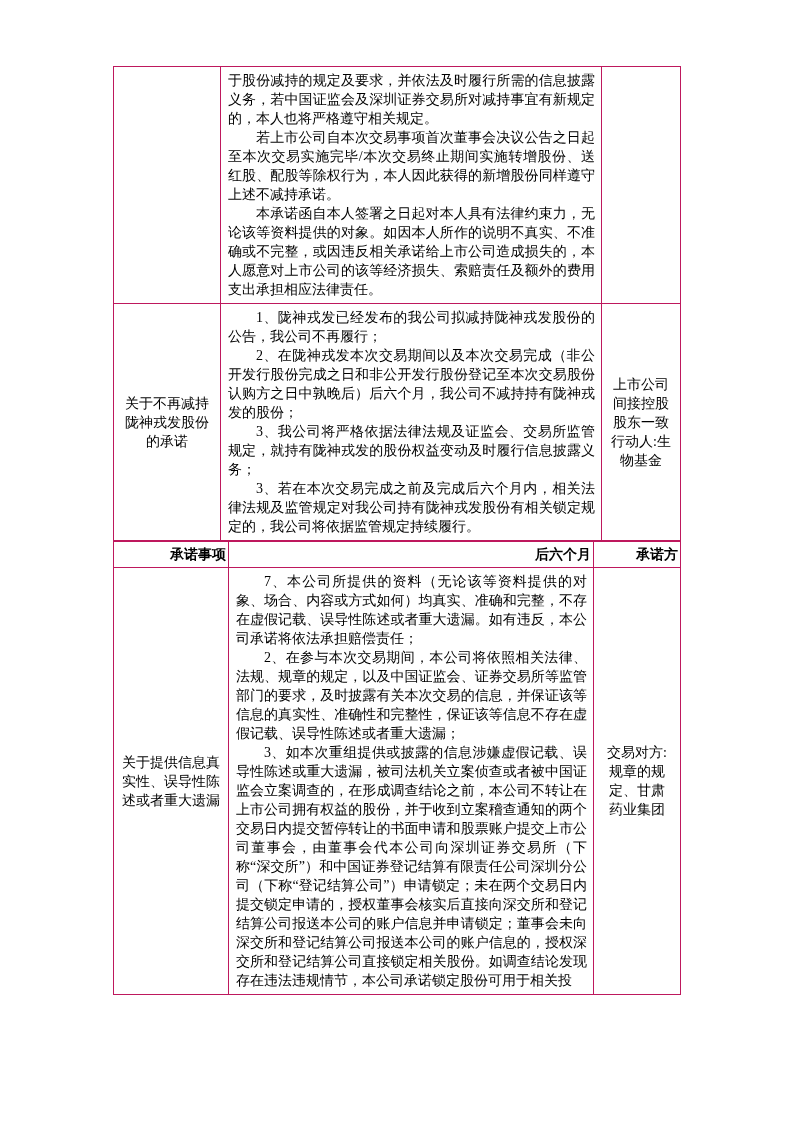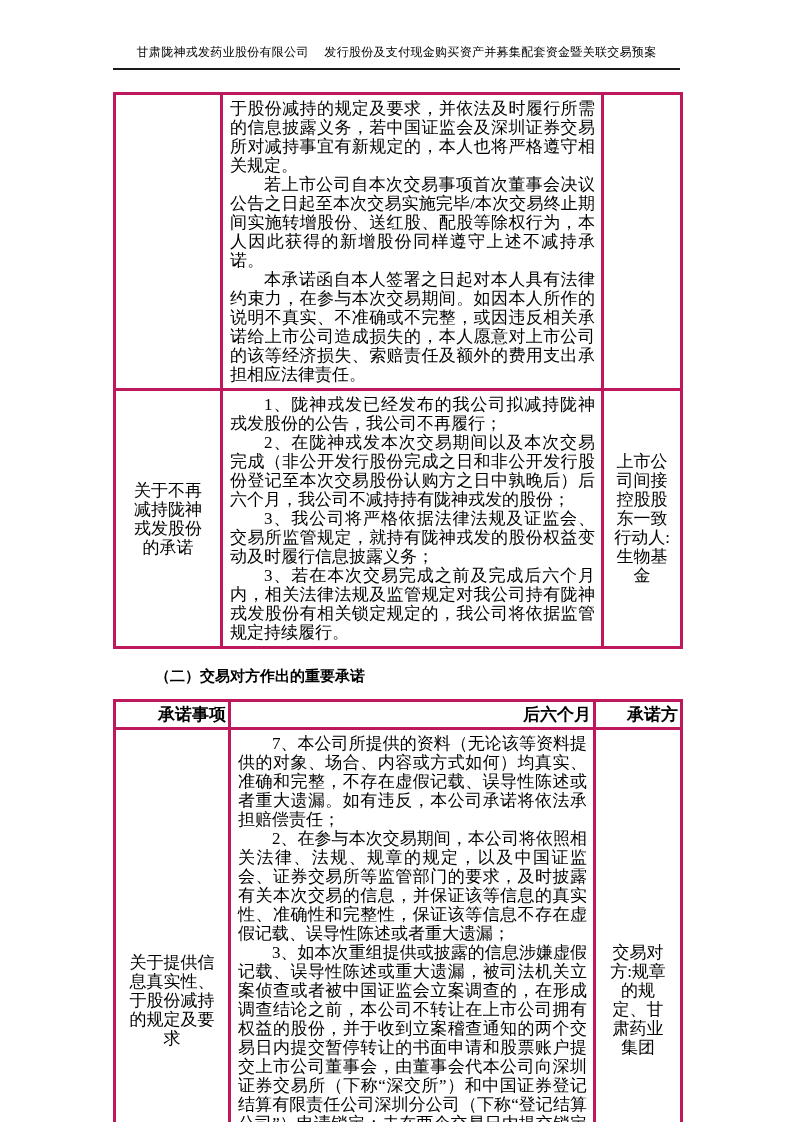--- a/index.html
+++ b/index.html
@@ -18,21 +18,21 @@
     text-align: center;
     font-size: 12px;
     letter-spacing: 0.3px;
     white-space: nowrap;
     padding-bottom: 7px;
     border-bottom: 2px solid #1a1a1a;
   }
 
   
   table { width: 100%; border-collapse: collapse; table-layout: fixed; }
-  td, th { border: 3px solid #be185d; font-size: 17px; line-height: 19px; margin-top: 48px; }
+  td, th { border: 1px solid #be185d; font-size: 14px; line-height: 19px; margin-top: 48px; }
   .tbl-1 { margin-top: 22px; }
 
   td.item-cell {
     text-align: center;
     vertical-align: middle;
     padding: 2px 10px;
   }
   .tbl-2 td.item-cell { padding: 2px 7px; }
   td.content-cell {
     vertical-align: top;
@@ -69,69 +69,67 @@
     font-size: 15px;
     margin: 18px 0 13px 0;
     padding-left: 42px;
   }
 </style>
 </head>
 <body>
 
 <div class="page">
 
-  <div class="doc-header">甘肃陇神戎发药业股份有限公司　 发行股份及支付现金购买资产并募集配套资金暨关联交易预案</div>
 
   <table class="tbl-1">
     <colgroup>
       <col class="c-item">
         <col class="c-content">
         <col class="c-party">
     </colgroup>
     <tbody>
       <tr>
         <td class="item-cell"></td>
         <td class="content-cell">
           <p class="no-indent">于股份减持的规定及要求，并依法及时履行所需的信息披露义务，若中国证监会及深圳证券交易所对减持事宜有新规定的，本人也将严格遵守相关规定。</p>
           <p>若上市公司自本次交易事项首次董事会决议公告之日起至本次交易实施完毕/本次交易终止期间实施转增股份、送红股、配股等除权行为，本人因此获得的新增股份同样遵守上述不减持承诺。</p>
-          <p>本承诺函自本人签署之日起对本人具有法律约束力，在参与本次交易期间。如因本人所作的说明不真实、不准确或不完整，或因违反相关承诺给上市公司造成损失的，本人愿意对上市公司的该等经济损失、索赔责任及额外的费用支出承担相应法律责任。</p>
+          <p>本承诺函自本人签署之日起对本人具有法律约束力，无论该等资料提供的对象。如因本人所作的说明不真实、不准确或不完整，或因违反相关承诺给上市公司造成损失的，本人愿意对上市公司的该等经济损失、索赔责任及额外的费用支出承担相应法律责任。</p>
         </td>
         <td class="party-cell"></td>
       </tr>
       <tr>
         <td class="item-cell">关于不再减持陇神戎发股份的承诺</td>
         <td class="content-cell">
           <p>1、陇神戎发已经发布的我公司拟减持陇神戎发股份的公告，我公司不再履行；</p>
           <p>2、在陇神戎发本次交易期间以及本次交易完成（非公开发行股份完成之日和非公开发行股份登记至本次交易股份认购方之日中孰晚后）后六个月，我公司不减持持有陇神戎发的股份；</p>
           <p>3、我公司将严格依据法律法规及证监会、交易所监管规定，就持有陇神戎发的股份权益变动及时履行信息披露义务；</p>
           <p>3、若在本次交易完成之前及完成后六个月内，相关法律法规及监管规定对我公司持有陇神戎发股份有相关锁定规定的，我公司将依据监管规定持续履行。</p>
         </td>
         <td class="party-cell">上市公司间接控股股东一致行动人:生物基金</td>
       </tr>
     </tbody>
   </table>
 
-  <div class="section-title">（二）交易对方作出的重要承诺</div>
 
   <table class="tbl-2">
     <colgroup>
       <col class="c-item">
         <col class="c-content">
         <col class="c-party">
     </colgroup>
     <thead>
       <tr>
         <th>承诺事项</th>
         <th>后六个月</th>
         <th>承诺方</th>
       </tr>
     </thead>
     <tbody>
       <tr>
-        <td class="item-cell">关于提供信息真实性、于股份减持的规定及要求</td>
+        <td class="item-cell">关于提供信息真实性、误导性陈述或者重大遗漏</td>
         <td class="content-cell">
           <p>7、本公司所提供的资料（无论该等资料提供的对象、场合、内容或方式如何）均真实、准确和完整，不存在虚假记载、误导性陈述或者重大遗漏。如有违反，本公司承诺将依法承担赔偿责任；</p>
           <p>2、在参与本次交易期间，本公司将依照相关法律、法规、规章的规定，以及中国证监会、证券交易所等监管部门的要求，及时披露有关本次交易的信息，并保证该等信息的真实性、准确性和完整性，保证该等信息不存在虚假记载、误导性陈述或者重大遗漏；</p>
           <p>3、如本次重组提供或披露的信息涉嫌虚假记载、误导性陈述或重大遗漏，被司法机关立案侦查或者被中国证监会立案调查的，在形成调查结论之前，本公司不转让在上市公司拥有权益的股份，并于收到立案稽查通知的两个交易日内提交暂停转让的书面申请和股票账户提交上市公司董事会，由董事会代本公司向深圳证券交易所（下称“深交所”）和中国证券登记结算有限责任公司深圳分公司（下称“登记结算公司”）申请锁定；未在两个交易日内提交锁定申请的，授权董事会核实后直接向深交所和登记结算公司报送本公司的账户信息并申请锁定；董事会未向深交所和登记结算公司报送本公司的账户信息的，授权深交所和登记结算公司直接锁定相关股份。如调查结论发现存在违法违规情节，本公司承诺锁定股份可用于相关投</p>
         </td>
         <td class="party-cell">交易对方:规章的规定、甘肃药业集团</td>
       </tr>
     </tbody>
   </table>
 

